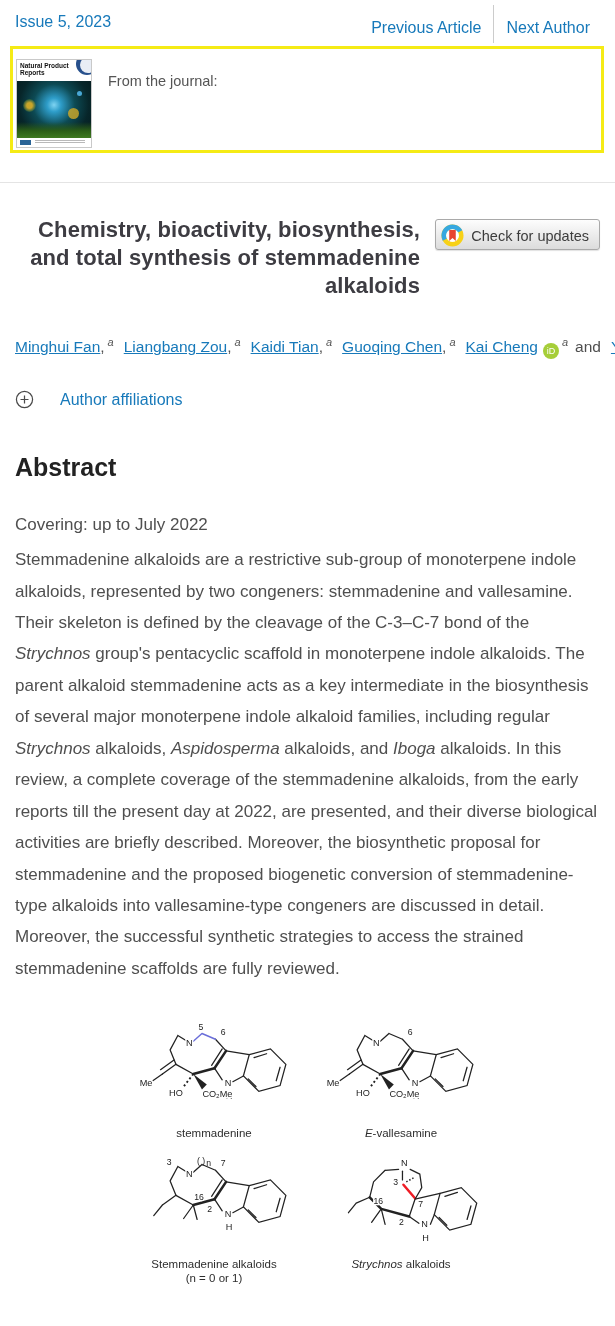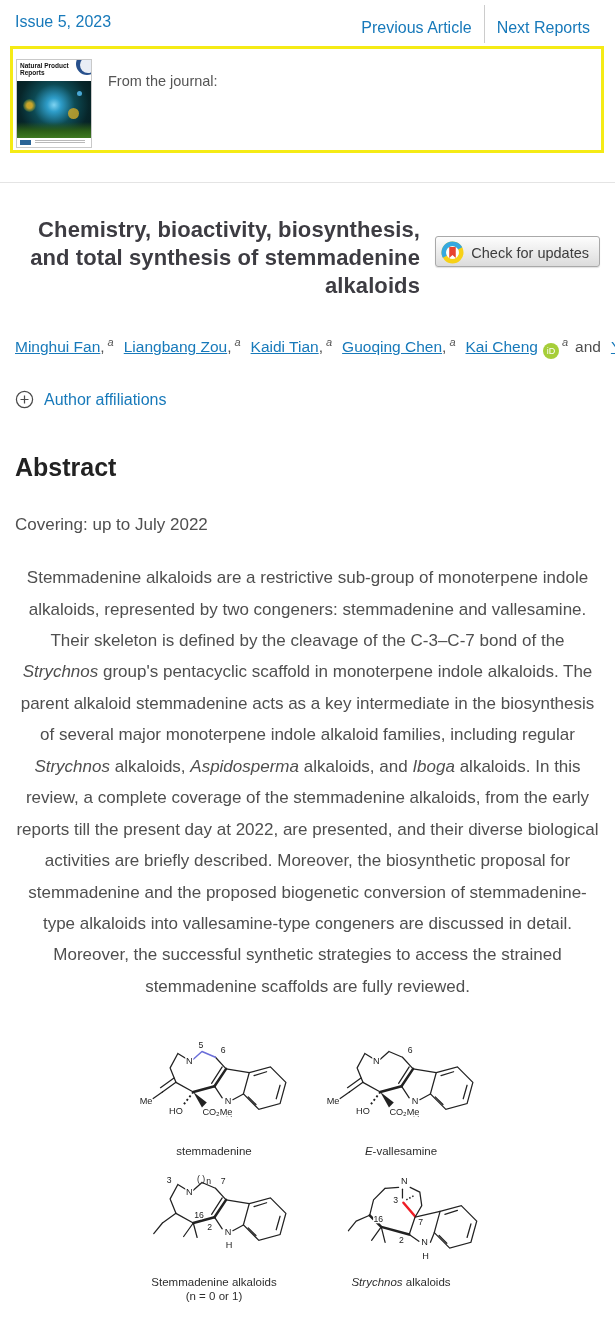--- a/index.html
+++ b/index.html
@@ -38,40 +38,40 @@
   .banner-text { padding:16px 0 0 16px; }
   .from-label { color:#555; font-size:14.5px; }
   .journal-link { display:inline-block; margin-top:5px; color:#121212; font-size:21.5px; font-weight:bold; text-decoration:underline; }
 
   .rule { border:none; border-top:1px solid #e4e4e4; margin-top:29px; }
 
   
   .article-head { display:flex; justify-content:space-between; align-items:flex-start; margin:33px 15px 0 15px; }
   .article-title { width:405px; font-size:22px; line-height:28px; font-weight:bold; color:#3d3c42; letter-spacing:.1px;text-align:right; }
   .check-btn { display:flex; align-items:center; gap:7px; border:1px solid #a9a9a9; border-radius:3px;
-    background:linear-gradient(#fdfdfd,#dcdcdc); padding:5px 10px 3px 5px; height:31px; margin-top:20px;
+    background:linear-gradient(#fdfdfd,#dcdcdc); padding:5px 10px 3px 5px; height:31px; margin-top:3px;
     font-size:14.5px; color:#3c3c3c; box-shadow:0 1px 1px rgba(0,0,0,.12); white-space:nowrap; }
 
   
   .authors { margin:26px 15px 0 15px; font-size:15.5px; line-height:33px; color:#4f4f4f; }
   .author { margin-right:10px; white-space:nowrap; }
   .author-link { color:#1779ba; text-decoration:underline; }
   .aff-sup { font-style:italic; font-size:11px; color:#555; margin-left:3px; }
   .and-word { margin-left:7px; }
   .orcid-badge { display:inline-block; width:16px; height:16px; border-radius:50%; background:#a6ce39;
     color:#fff; font-size:9px; font-weight:normal; text-align:center; line-height:16px; vertical-align:-2px; margin-left:5px; }
 
   
-  .affil { display:flex; align-items:center; gap:10px; margin:27px 15px 0 15px; }
+  .affil { display:flex; align-items:center; gap:26px; margin:27px 15px 0 15px; }
   .affil-label { color:#1779ba; font-size:16px; }
 
   
   .abstract-heading { margin:44px 15px 0 15px; font-size:25px; font-weight:bold; color:#222; }
   .covering { margin:33px 15px 0 15px; font-size:17px; color:#4f4f4f; }
-  .abstract-p { margin:27px 15px 0 15px; width:585px; font-size:17px; line-height:1.85; color:#4f4f4f;text-align:center; }
+  .abstract-p { margin:9px 15px 0 15px; width:585px; font-size:17px; line-height:1.85; color:#4f4f4f; }
   .abstract-p em { font-style:italic; }
 
   
   .figure-grid { margin:36px auto 0 auto; width:370px; display:grid; grid-template-columns:175px 175px; column-gap:12px; row-gap:10px; justify-content:center; }
   .struct-cell { text-align:center; }
   .struct-cell svg { display:block; margin:0 auto; }
   .struct-caption { font-size:11.5px; color:#2e2e2e; line-height:1.25; margin-top:-2px; }
   .bond { stroke:#222; stroke-width:1.3; fill:none; stroke-linecap:round; }
   .bond-bold { stroke:#222; stroke-width:2.6; fill:none; stroke-linecap:round; }
   .bond-hash { stroke:#222; stroke-width:2; fill:none; stroke-dasharray:2,2.6; }
@@ -81,21 +81,21 @@
     paint-order:stroke; stroke:#fff; stroke-width:2.5px; }
 </style>
 </head>
 <body>
 
 <div class="top-bar">
   <a class="issue-link">Issue 5, 2023</a>
   <div class="nav-links">
     <a class="nav-link">Previous Article</a>
     <div class="nav-divider"></div>
-    <a class="nav-link" style="padding-right:2px;">Next Reports</a>
+    <a class="nav-link" style="padding-right:2px;">Next Author</a>
   </div>
 </div>
 
 <div class="banner">
   <div class="cover">
     <div class="cover-head">
       <div class="cover-title">
         <div>Natural Product</div>
         <div>Reports</div>
       </div>

